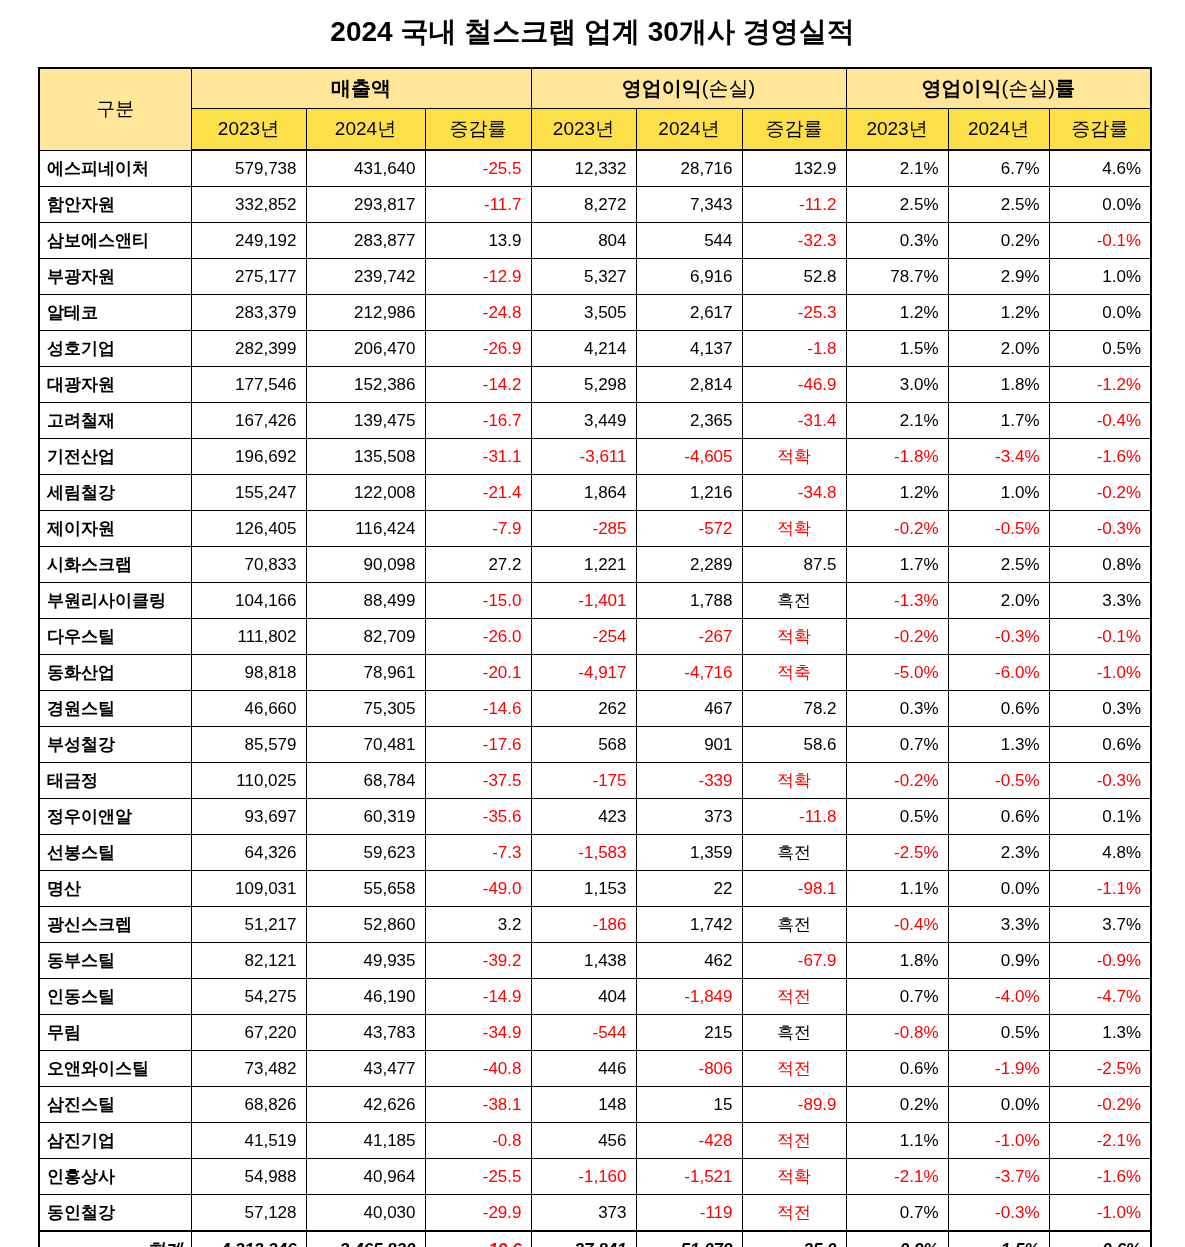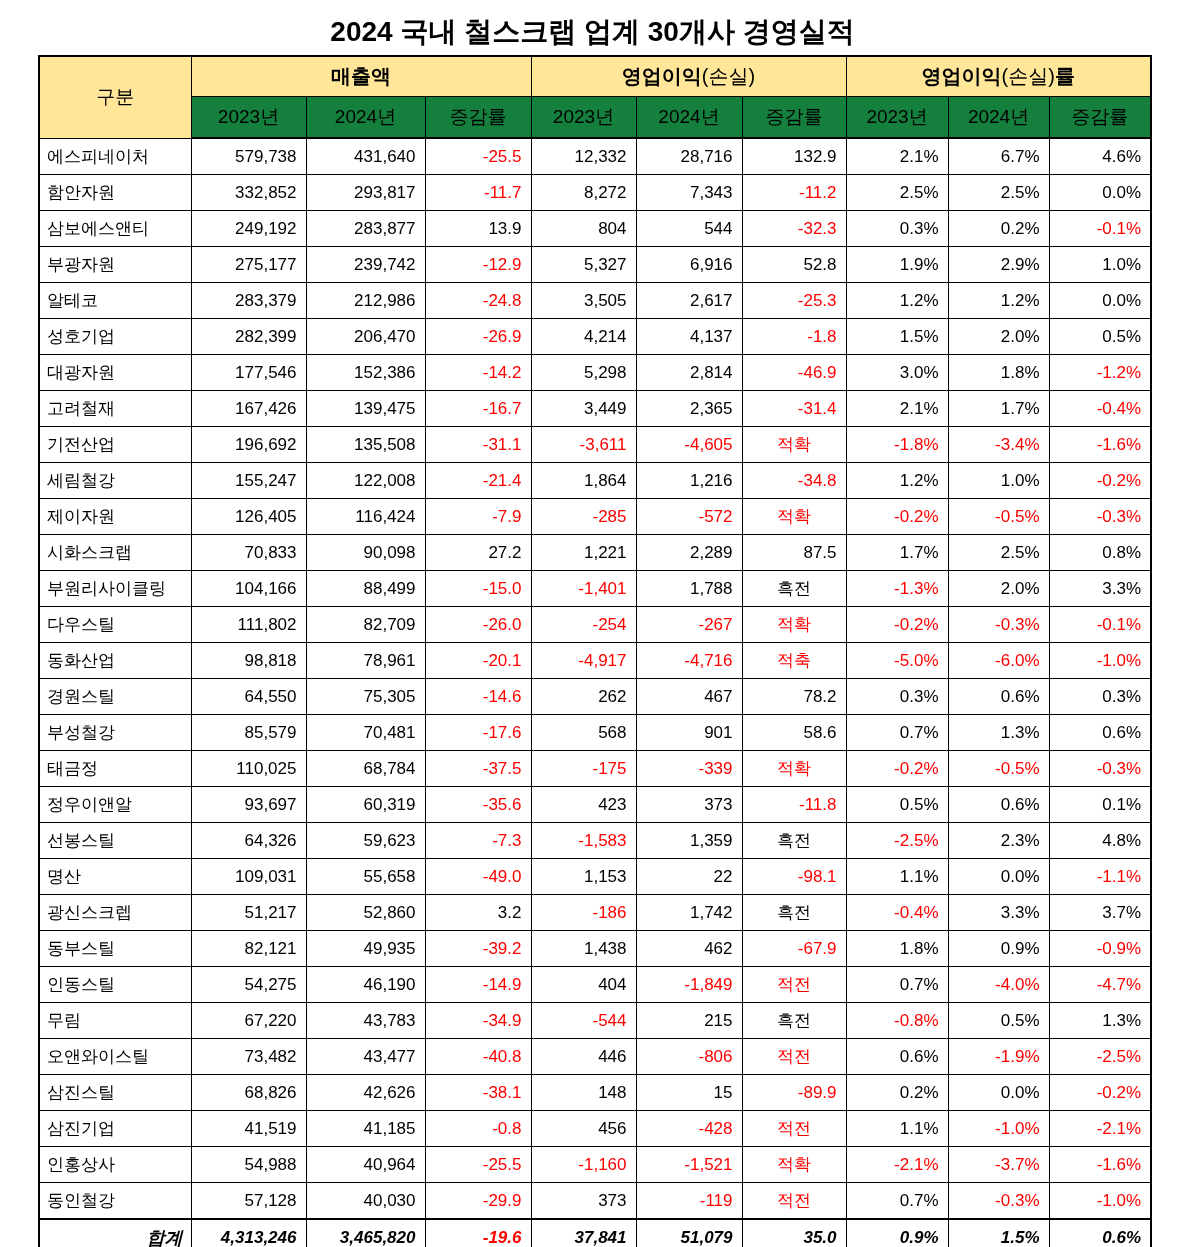--- a/index.html
+++ b/index.html
@@ -3,43 +3,43 @@
 <meta charset="utf-8">
 <style>
   html,body{margin:0;padding:0;}
   body{
     width:1185px;height:1247px;background:#ffffff;
     font-family:"Liberation Sans","DejaVu Sans",sans-serif;
     color:#000;overflow:hidden;
   }
   .title{
     text-align:center;font-weight:bold;font-size:28px;
-    margin-top:13px;margin-bottom:4px;letter-spacing:0px;
+    margin-top:13px;margin-bottom:16px;letter-spacing:0px;
   }
   .table-wrap{margin-left:38px;width:1112px;}
   table{
     border-collapse:collapse;table-layout:fixed;width:1112px;
     border:2px solid #000;
   }
   th,td{
     border:1px solid #000;overflow:hidden;white-space:nowrap;
     vertical-align:middle;
   }
   tr.group-row th{
     background:#ffe699;height:37px;font-size:20px;font-weight:normal;
     text-align:center;
   }
   tr.group-row th.corner{font-size:19px;font-weight:normal;}
   tr.group-row .b{font-weight:bold;}
   tr.sub-row th{
-    background:#15803d;height:38px;font-size:19px;font-weight:normal;
+    background:#fde047;height:38px;font-size:19px;font-weight:normal;
     text-align:center;border-bottom:2px solid #000;
   }
   tbody td{height:33px;font-size:17px;}
-  td.name{text-align:left;padding-left:7px;}
+  td.name{text-align:left;padding-left:7px;font-weight:bold;}
   td.num{text-align:right;padding-right:9px;}
   td.status{text-align:center;font-weight:normal;}
   .neg{color:#ff0000;}
   tr.total-row td{
     border-top:2px solid #000;height:34px;
     font-weight:bold;font-style:italic;font-size:17px;
   }
   tr.total-row td.label{text-align:right;padding-right:8px;font-size:18px;}
 </style>
 </head>
@@ -118,21 +118,21 @@
           <td class="num neg">-0.1%</td>
         </tr>
         <tr>
           <td class="name">부광자원</td>
           <td class="num">275,177</td>
           <td class="num">239,742</td>
           <td class="num neg">-12.9</td>
           <td class="num">5,327</td>
           <td class="num">6,916</td>
           <td class="num">52.8</td>
-          <td class="num">1.9%</td>
+          <td class="num">78.7%</td>
           <td class="num">2.9%</td>
           <td class="num">1.0%</td>
         </tr>
         <tr>
           <td class="name">알테코</td>
           <td class="num">283,379</td>
           <td class="num">212,986</td>
           <td class="num neg">-24.8</td>
           <td class="num">3,505</td>
           <td class="num">2,617</td>
@@ -256,21 +256,21 @@
           <td class="num neg">-20.1</td>
           <td class="num neg">-4,917</td>
           <td class="num neg">-4,716</td>
           <td class="status neg">적축</td>
           <td class="num neg">-5.0%</td>
           <td class="num neg">-6.0%</td>
           <td class="num neg">-1.0%</td>
         </tr>
         <tr>
           <td class="name">경원스틸</td>
-          <td class="num">64,550</td>
+          <td class="num">46,660</td>
           <td class="num">75,305</td>
           <td class="num neg">-14.6</td>
           <td class="num">262</td>
           <td class="num">467</td>
           <td class="num">78.2</td>
           <td class="num">0.3%</td>
           <td class="num">0.6%</td>
           <td class="num">0.3%</td>
         </tr>
         <tr>

